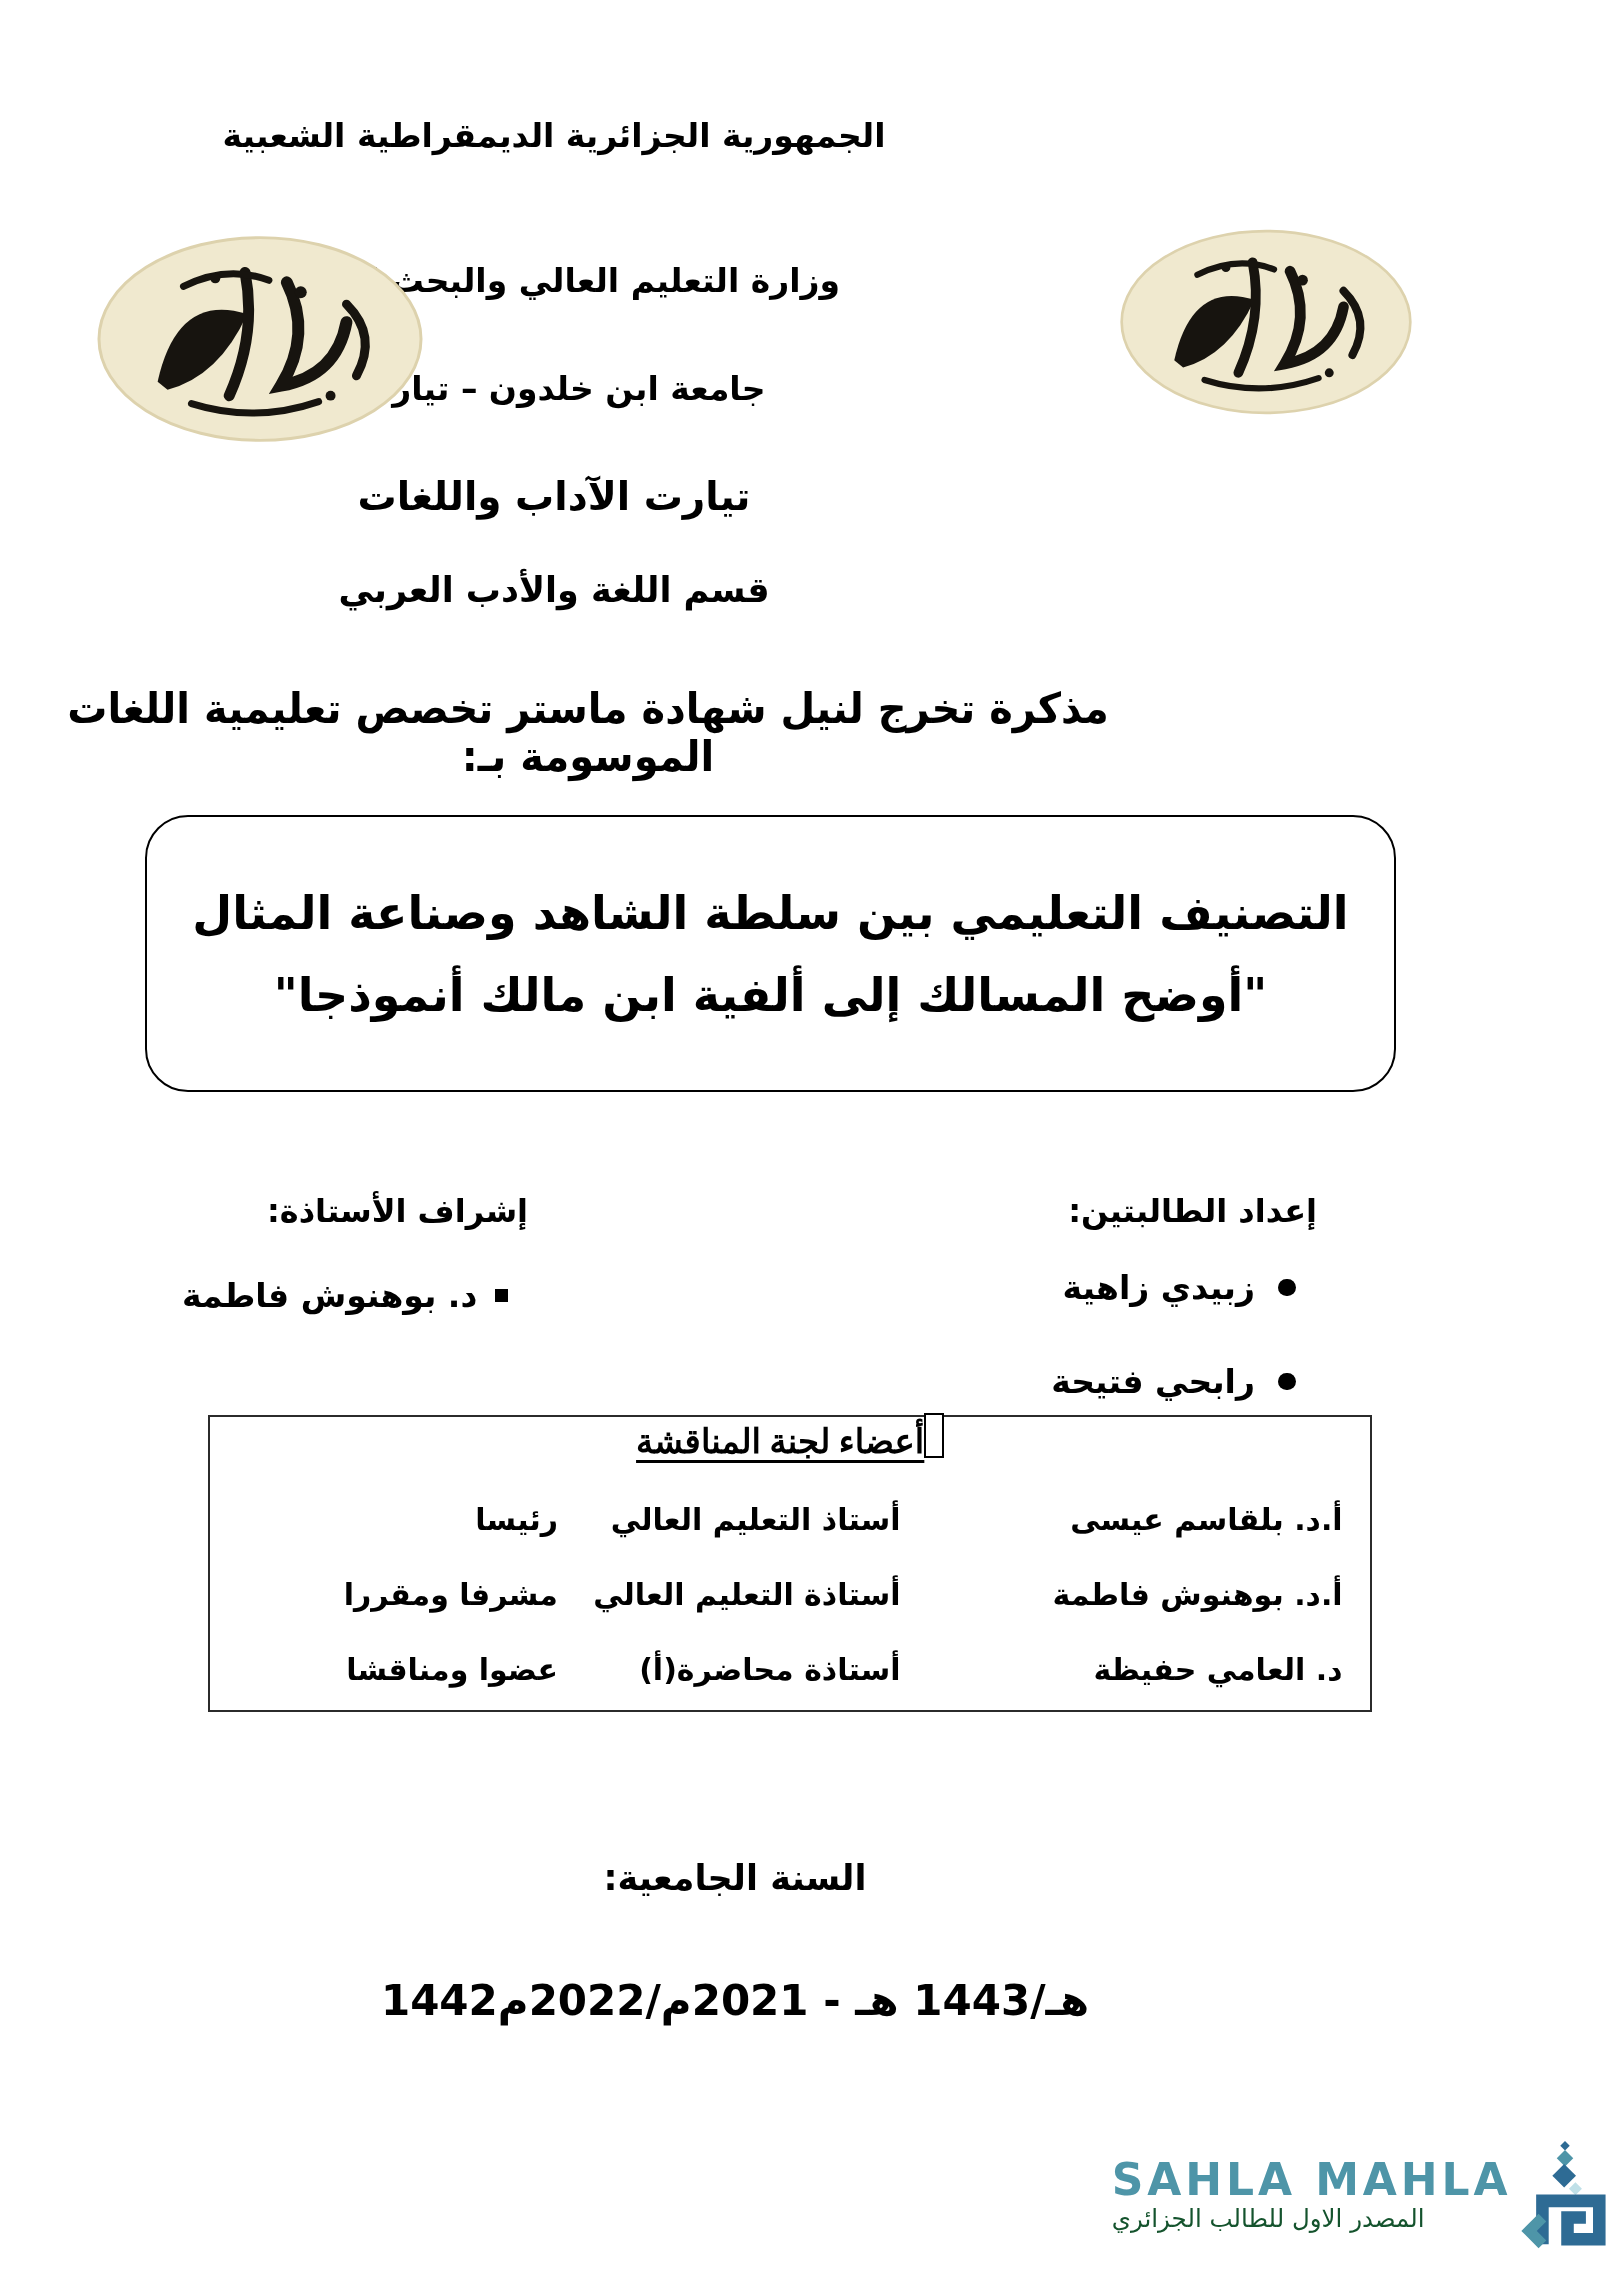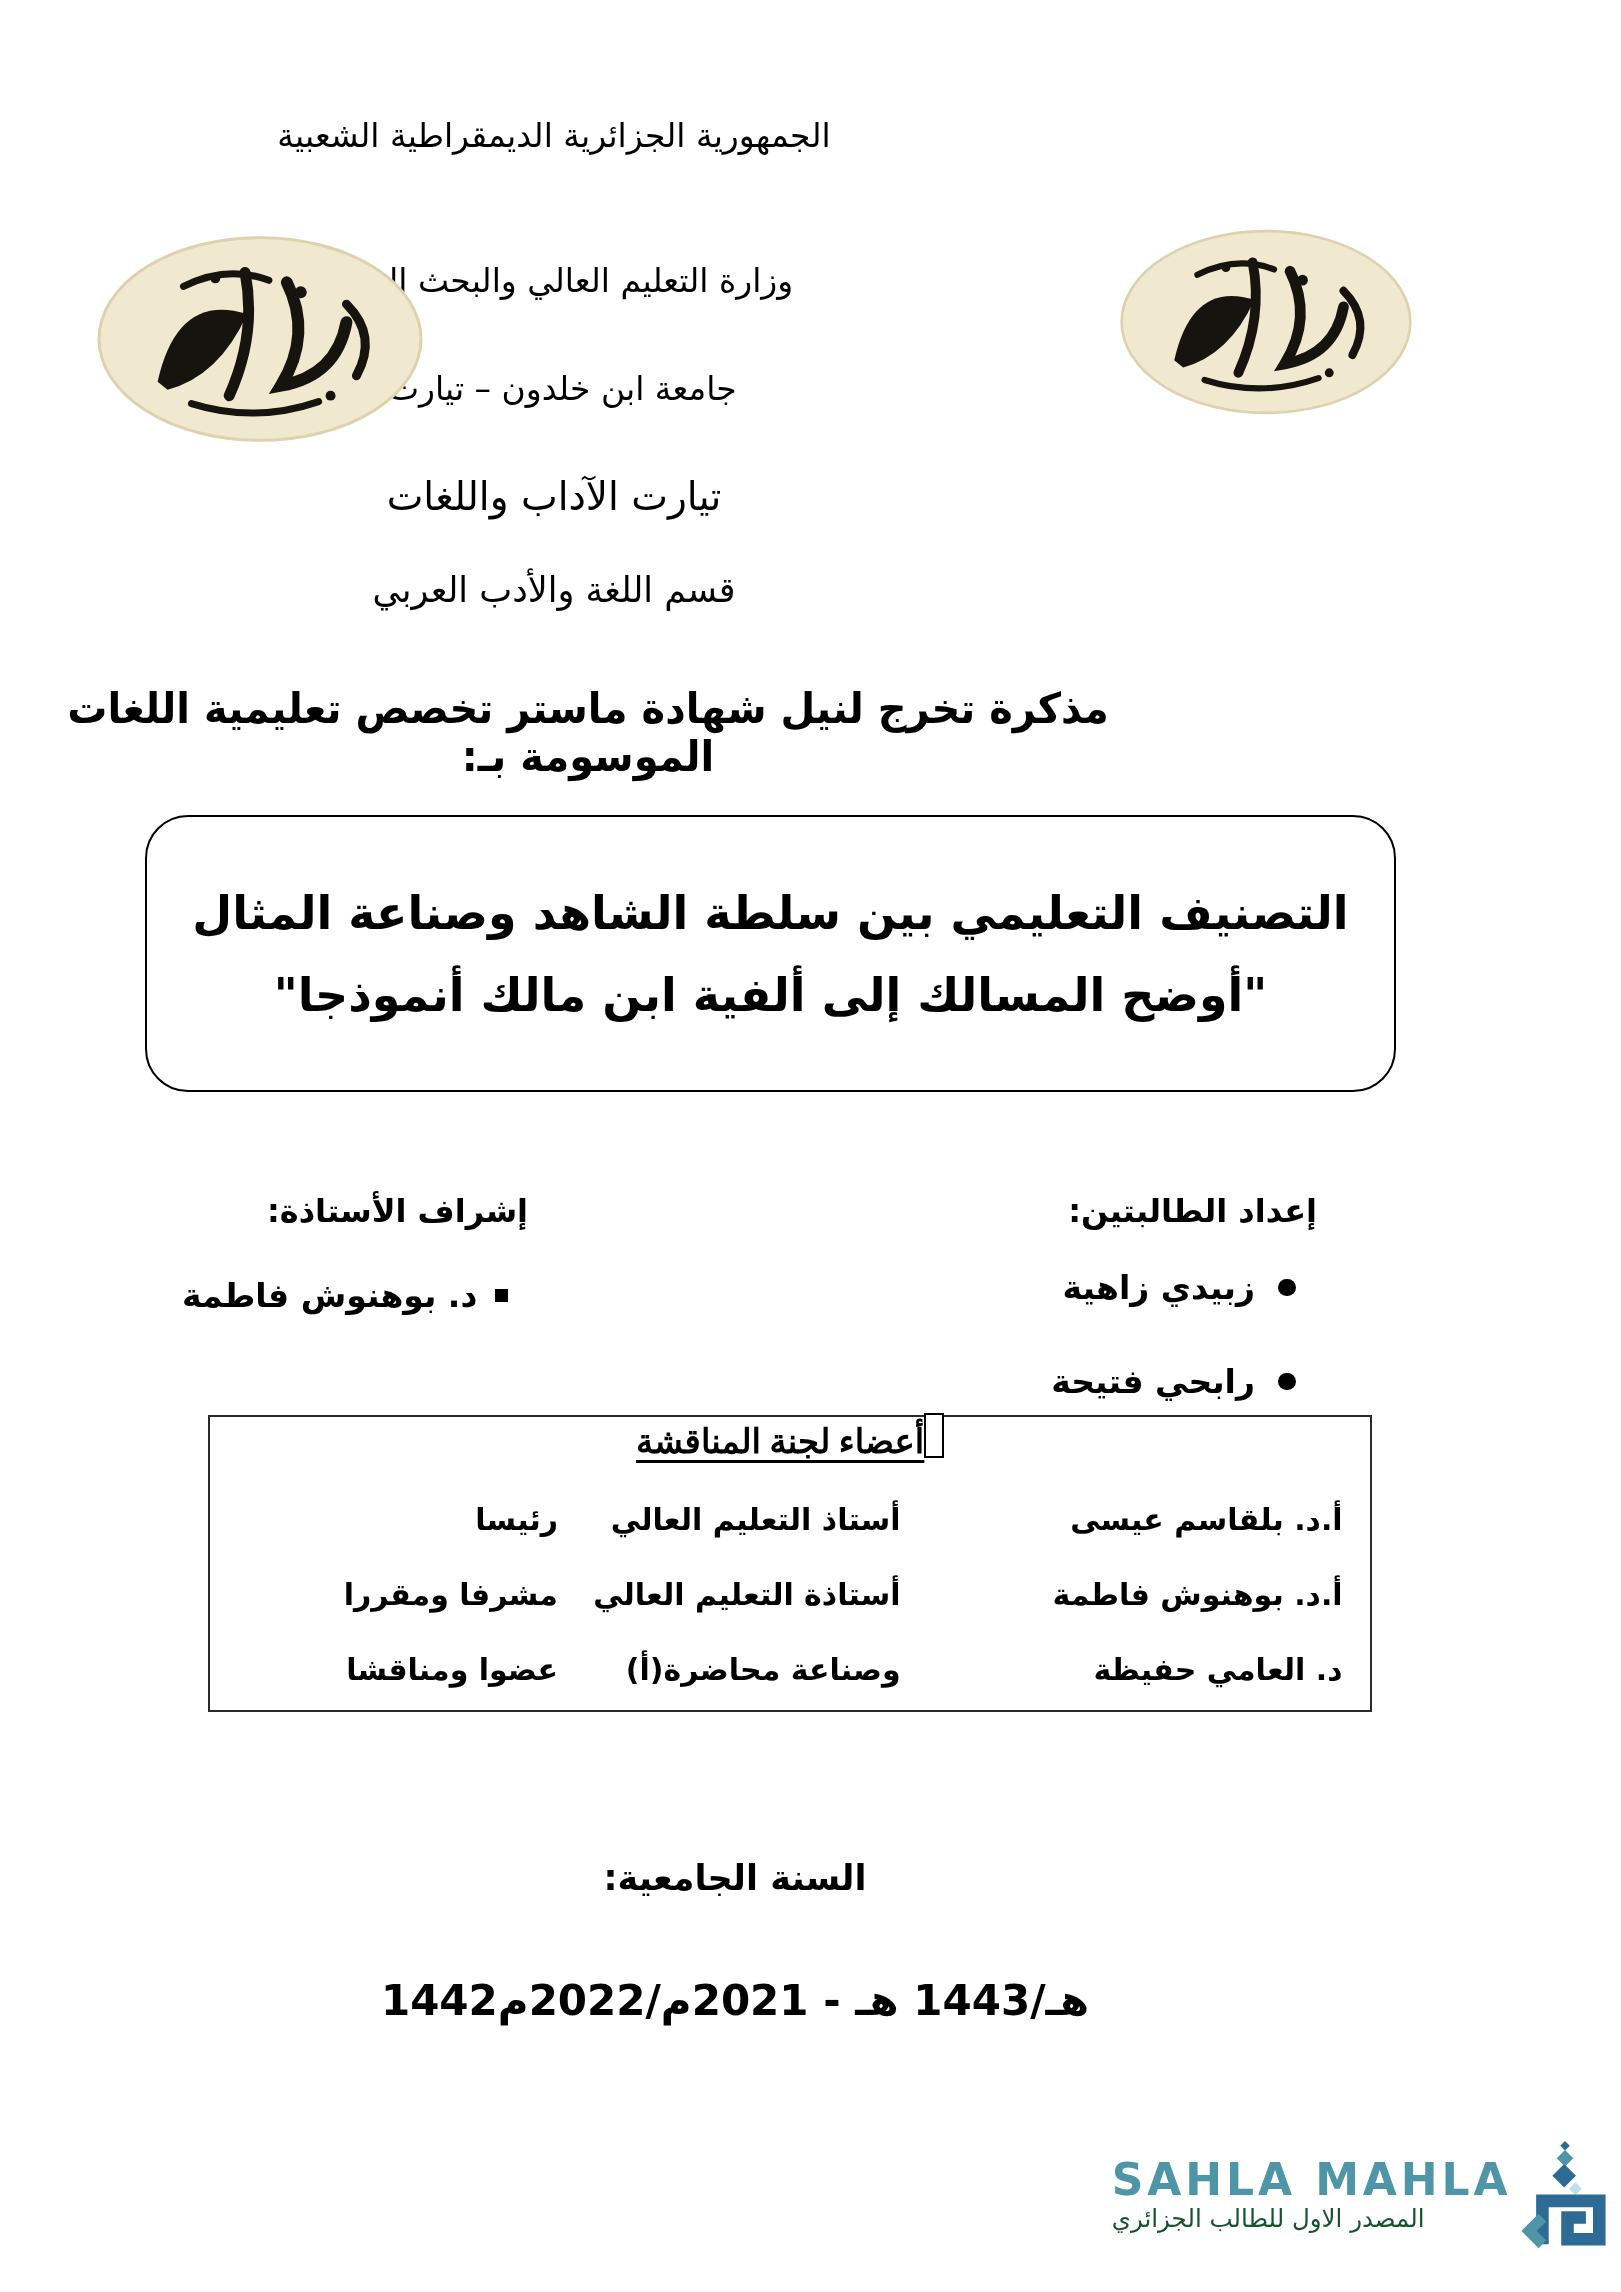--- a/index.html
+++ b/index.html
@@ -7,21 +7,21 @@
     position:relative;
     width:1621px;height:2293px;
     margin:0 auto;
     background:#ffffff;
     font-family:"DejaVu Sans", sans-serif;
     color:#000;
     overflow:hidden;
   }
 
   
-  .hline{position:absolute;left:0;width:1108px;text-align:center;font-weight:normal;}
+  .hline{position:absolute;left:0;width:1108px;text-align:center;font-weight:bold;}
   .h-republic{top:116px;font-size:33px;}
   .h-ministry{top:261px;font-size:33px;}
   .h-university{top:369px;font-size:33px;}
   .h-faculty{top:474px;font-size:39px;}
   .h-department{top:570px;font-size:35px;}
 
   .seal{position:absolute;}
   .seal.left{left:96px;top:231px;width:328px;height:216px;}
   .seal.right{left:1119px;top:223px;width:294px;height:198px;}
   .seal svg{width:100%;height:100%;}
@@ -158,21 +158,21 @@
         <div>أستاذ التعليم العالي</div>
         <div>رئيسا</div>
       </div>
       <div class="committee-row">
         <div>أ.د. بوهنوش فاطمة</div>
         <div>أستاذة التعليم العالي</div>
         <div>مشرفا ومقررا</div>
       </div>
       <div class="committee-row">
         <div>د. العامي حفيظة</div>
-        <div>وصناعة محاضرة(أ)</div>
+        <div>أستاذة محاضرة(أ)</div>
         <div>عضوا ومناقشا</div>
       </div>
     </div>
   </div>
 
   <div class="year-label">السنة الجامعية:</div>
   <div class="year-value">1442هـ/1443 هـ - 2021م/2022م</div>
 
   <div class="watermark">
     <div class="wm-text">

